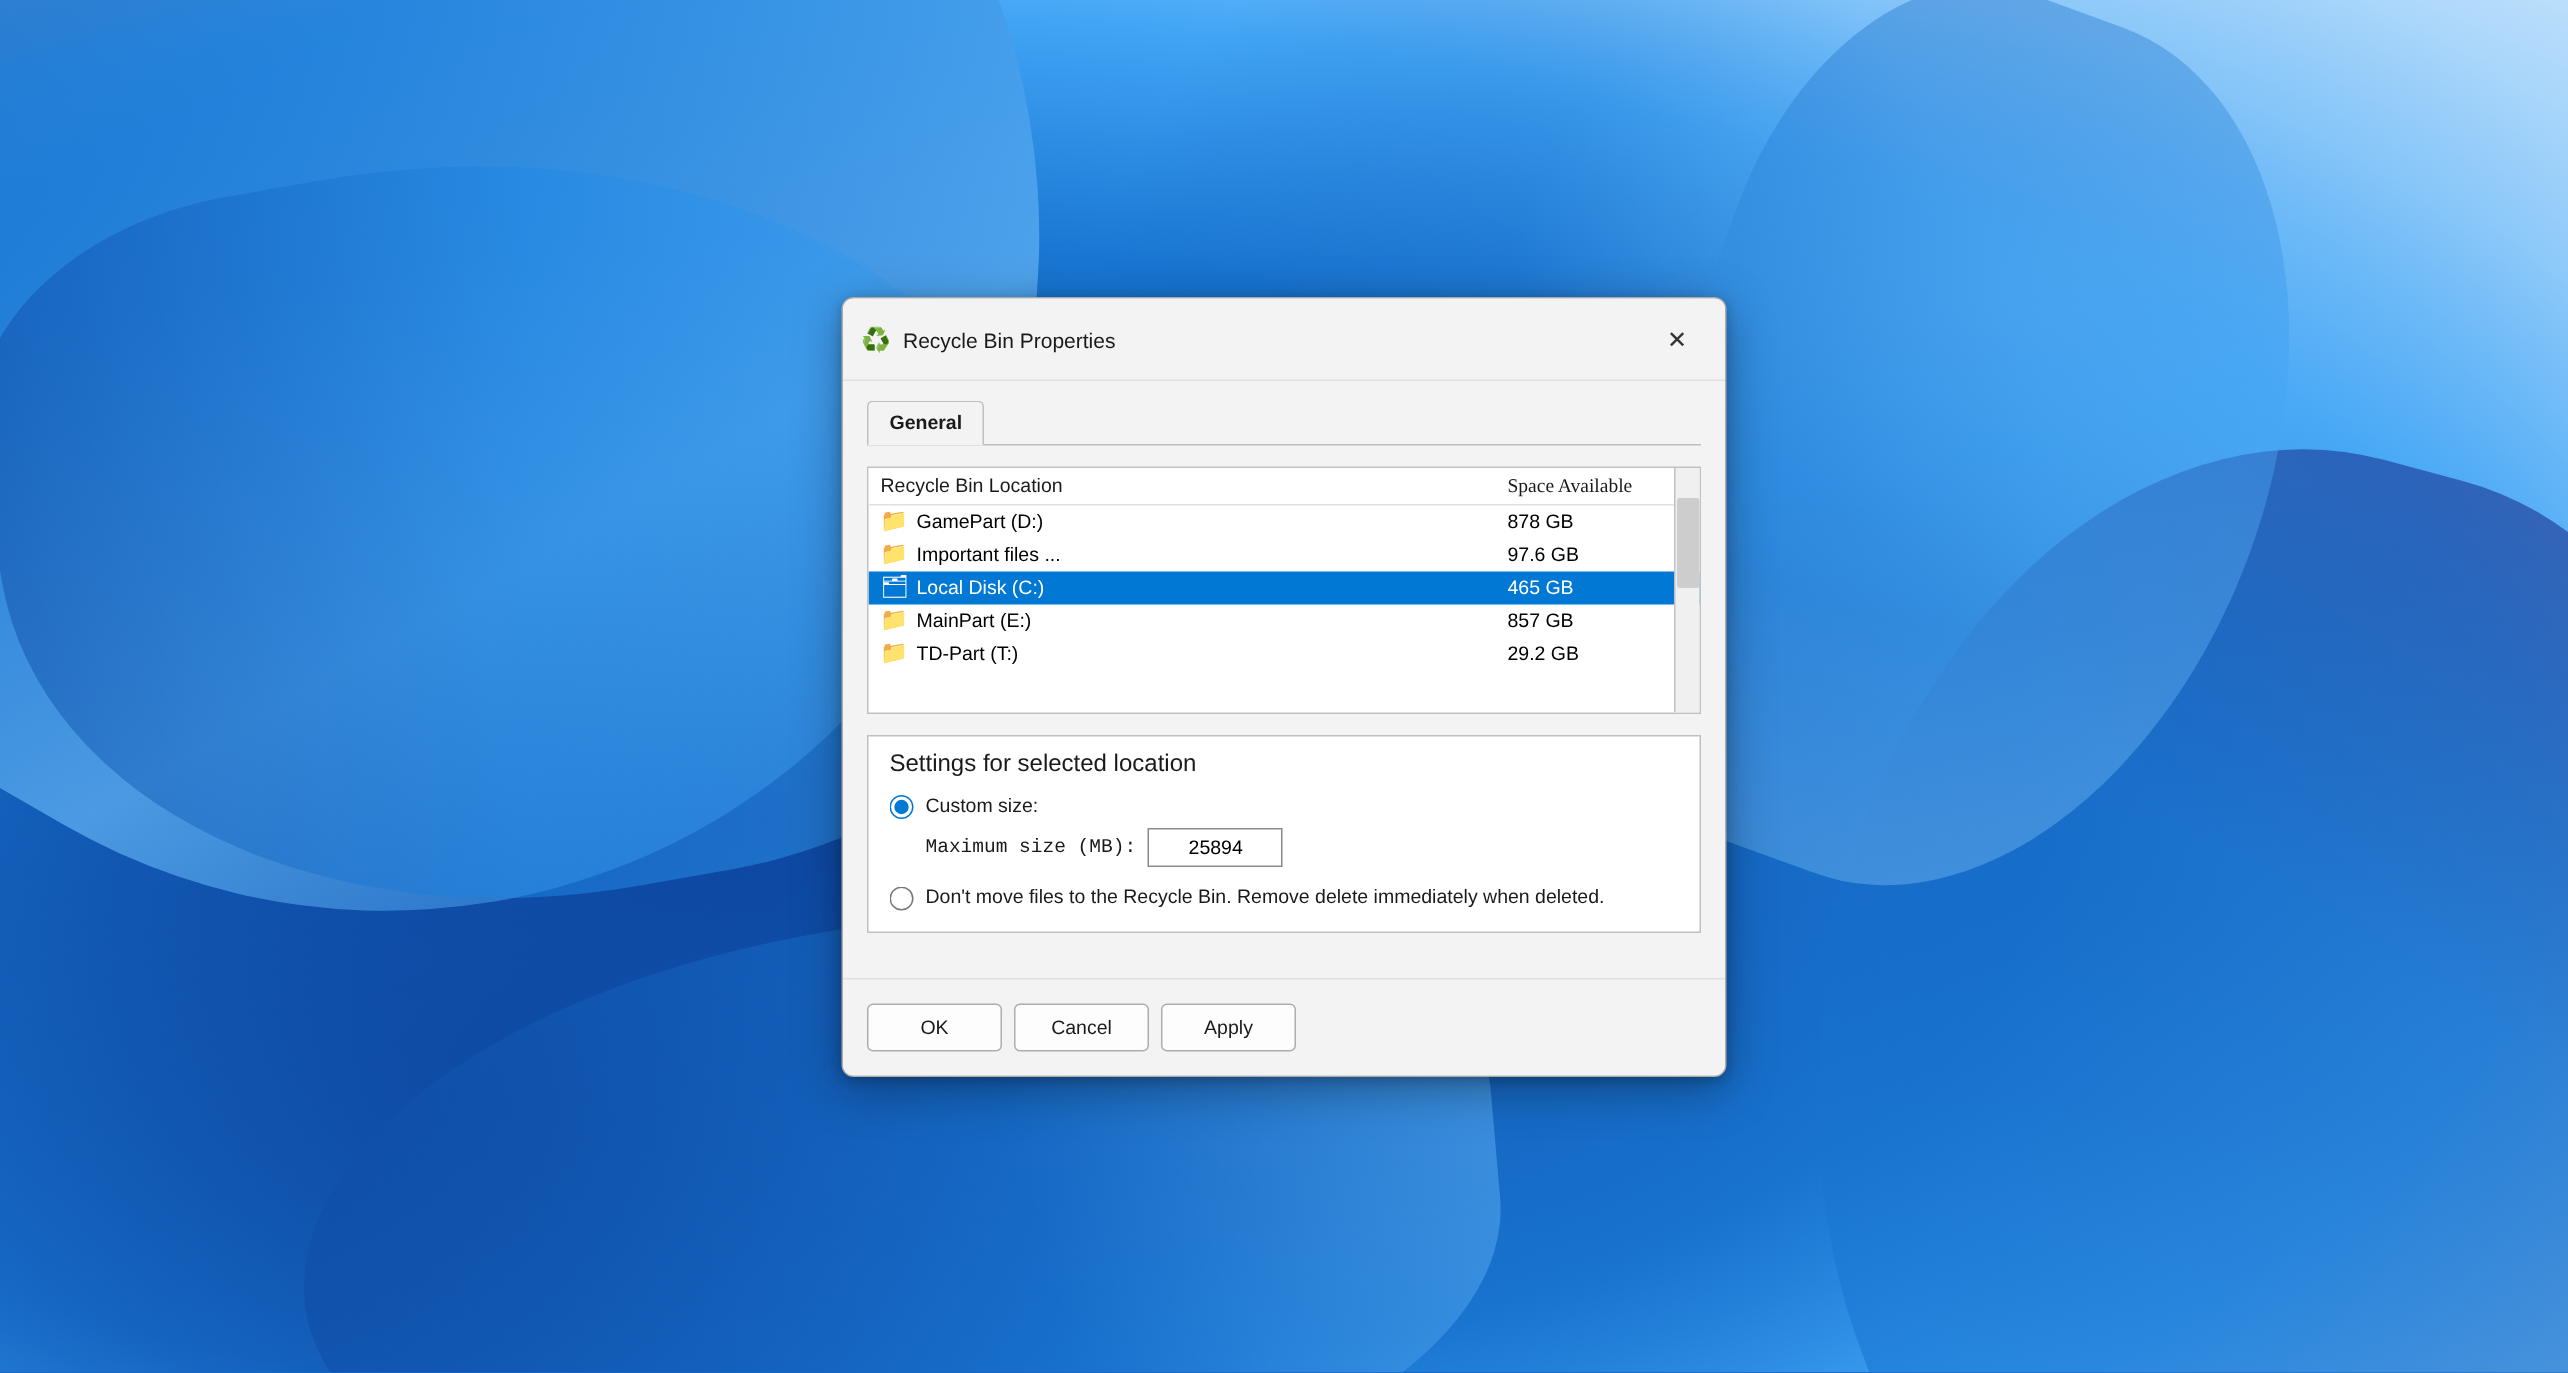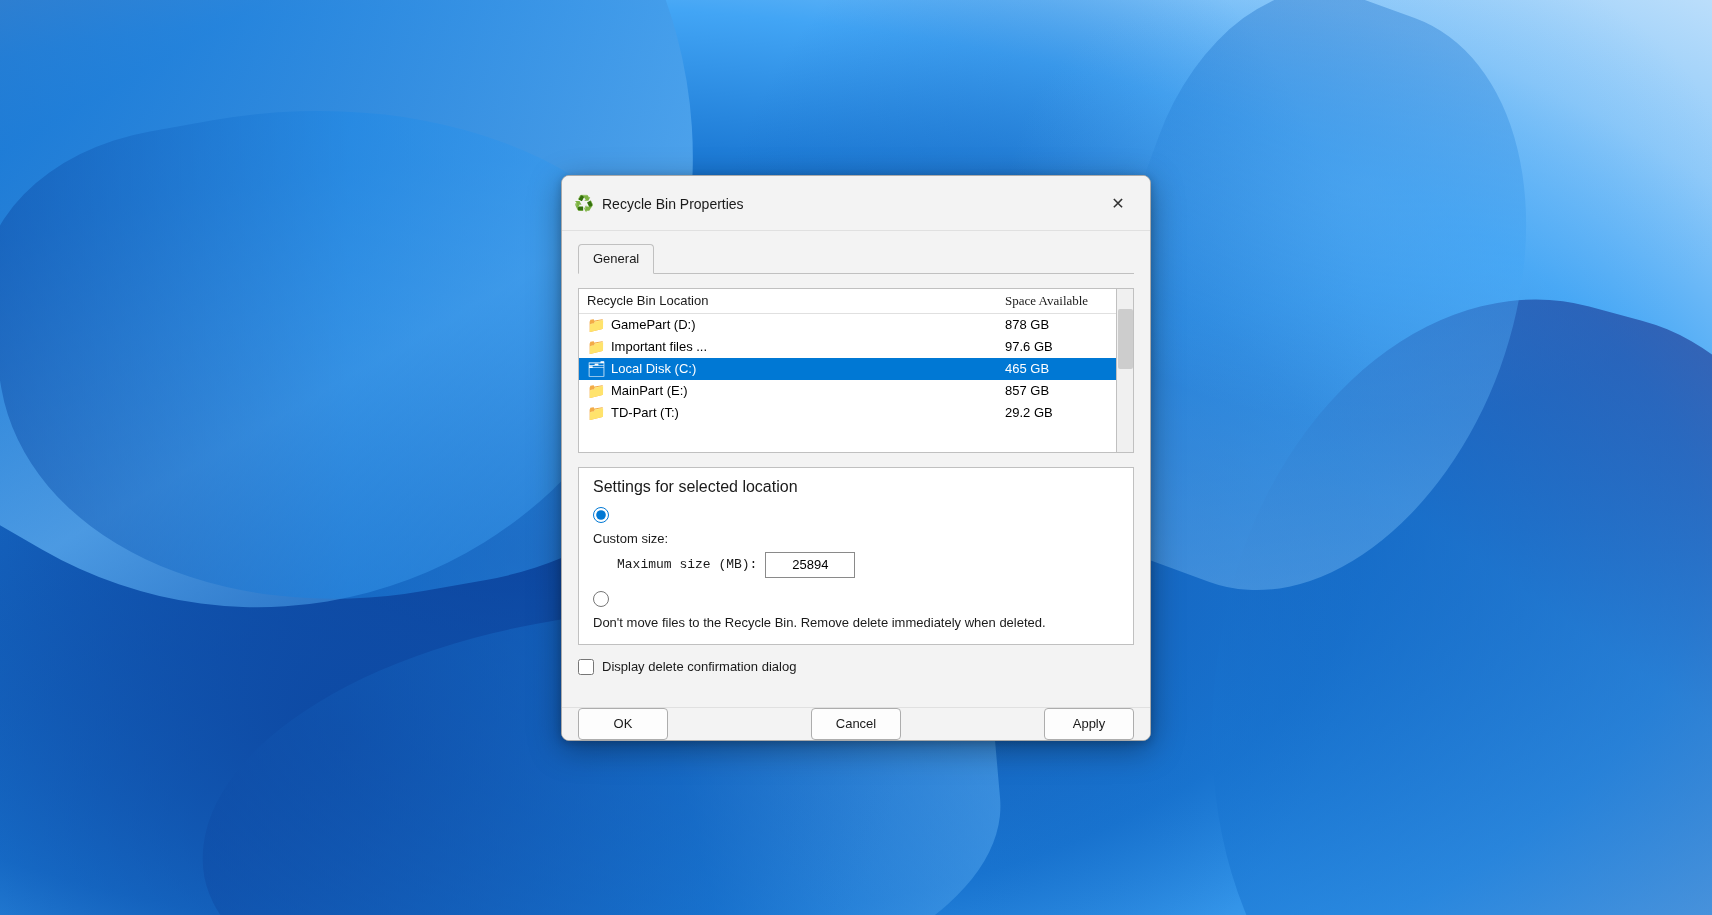--- a/index.html
+++ b/index.html
@@ -136,21 +136,21 @@
       border-radius: 4px 4px 0 0;
       position: relative;
       bottom: -1px;
       margin-right: 2px;
     }
 
     .tab.active {
       background: #f3f3f3;
       border-bottom: 1px solid #f3f3f3;
       z-index: 1;
-      font-weight: 400;
+      font-weight: 700;
     }
 
     
     .drive-list-container {
       border: 1px solid #c0c0c0;
       background: white;
       height: 165px;
       overflow: hidden;
       position: relative;
       margin-bottom: 14px;
@@ -244,21 +244,20 @@
       display: flex;
       flex-direction: column;
       gap: 12px;
     }
 
     .radio-item {
       display: flex;
       align-items: flex-start;
       gap: 8px;
       cursor: pointer;
-      flex-direction: column;
     }
 
     .radio-input {
       width: 16px;
       height: 16px;
       margin-top: 1px;
       cursor: pointer;
       flex-shrink: 0;
       accent-color: #0078d4;
     }
@@ -310,23 +309,23 @@
 
     .checkbox-label {
       font-size: 13px;
       color: #1a1a1a;
       cursor: pointer;
     }
 
     
     .dialog-buttons {
       display: flex;
-      justify-content: space-between;
+      justify-content: flex-start;
       gap: 8px;
-      padding: 0 16px;
+      padding: 16px 16px;
       border-top: 1px solid #e0e0e0;
       background: #f3f3f3;
     }
 
     .btn {
       min-width: 90px;
       height: 32px;
       padding: 0 20px;
       border: 1px solid #adadad;
       background: #fdfdfd;
@@ -422,24 +421,20 @@
             </div>
           </div>
 
           <div class="radio-item">
             <input type="radio" class="radio-input" name="recycle-setting" id="noRecycle" style="">
             <label for="noRecycle" class="radio-label">Don't move files to the Recycle Bin. Remove delete immediately when deleted.</label>
           </div>
         </div>
       </div>
 
-      <div class="checkbox-row">
-        <input type="checkbox" class="checkbox-input" id="deleteConfirm" style="">
-        <label for="deleteConfirm" class="checkbox-label">Display delete confirmation dialog</label>
-      </div>
     </div>
 
     <div class="dialog-buttons">
       <button class="btn">OK</button>
       <button class="btn">Cancel</button>
       <button class="btn">Apply</button>
     </div>
 
   </div>
 </div>

